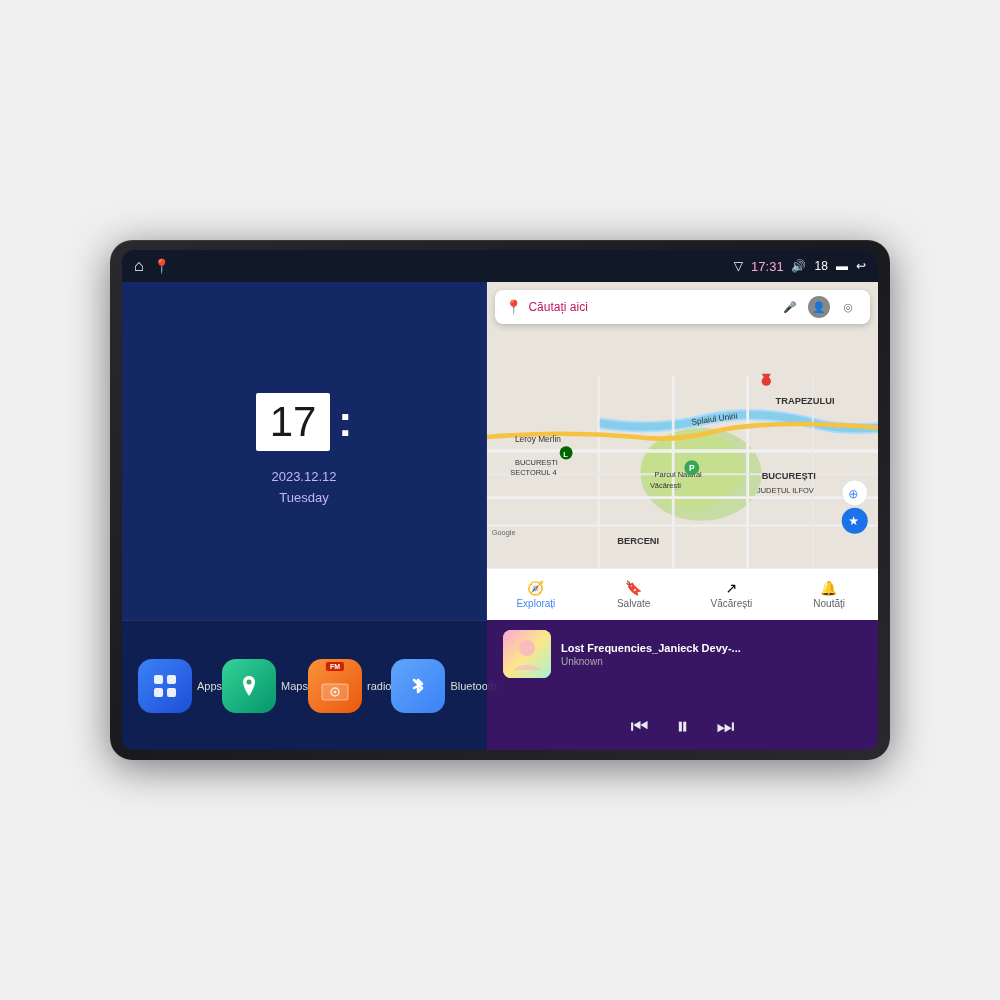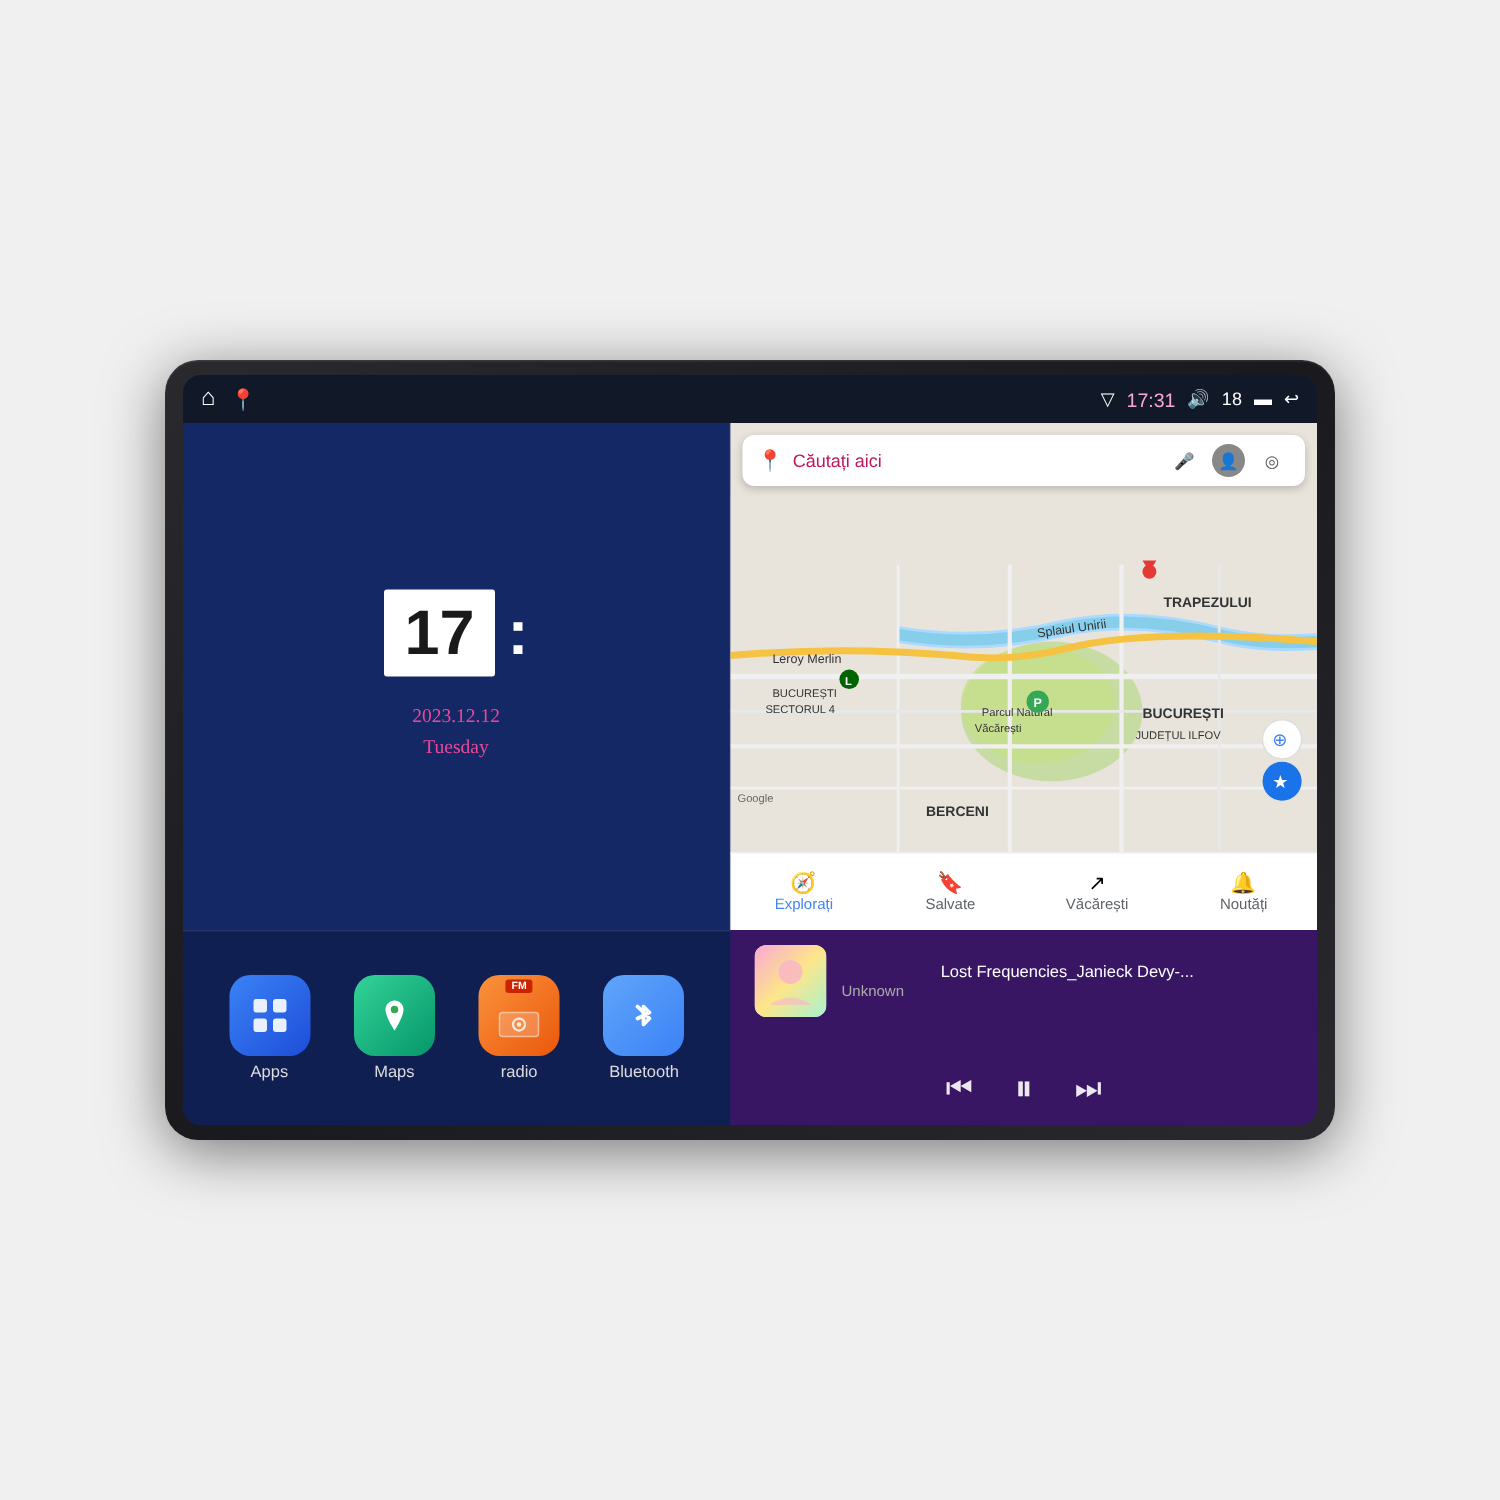--- a/index.html
+++ b/index.html
@@ -96,36 +96,35 @@
       display: flex;
       align-items: center;
       gap: 8px;
       margin-bottom: 16px;
     }
     .clock-block {
       background: white;
       border-radius: 2px;
       padding: 8px 14px;
       font-size: 42px;
-      font-weight: 700;
+      font-weight: 400;
       color: #1a1a1a;
       font-family: 'Arial Black', sans-serif;
       line-height: 1;
     }
     .clock-colon {
       color: white;
       font-size: 42px;
       font-weight: 700;
     }
     .date-display {
-      color: #ec4899;
+      color: #c4b5fd;
       font-size: 13px;
       text-align: center;
       line-height: 1.6;
-      font-family: Liberation Serif, serif;
     }
 
     
     .map-widget {
       grid-column: 2;
       grid-row: 1;
       position: relative;
       overflow: hidden;
       background: #e8e0d8;
     }
@@ -218,21 +217,21 @@
       grid-row: 2;
       background: rgba(15, 30, 80, 0.9);
       display: flex;
       align-items: center;
       justify-content: space-around;
       padding: 10px 16px;
       border-top: 1px solid rgba(255,255,255,0.1);
     }
     .app-icon-item {
       display: flex;
-      flex-direction: column;
+      flex-direction: row;
       align-items: center;
       gap: 5px;
       cursor: pointer;
     }
     .app-icon-wrapper {
       width: 54px;
       height: 54px;
       border-radius: 14px;
       display: flex;
       align-items: center;
@@ -284,25 +283,24 @@
       justify-content: center;
       font-size: 20px;
     }
     .music-text {
       flex: 1;
       overflow: hidden;
     }
     .music-title {
       color: white;
       font-size: 11px;
-      font-weight: 400;
+      font-weight: 700;
       white-space: nowrap;
       overflow: hidden;
       text-overflow: ellipsis;
-      text-align: center;
     }
     .music-artist {
       color: #aaa;
       font-size: 10px;
       margin-top: 2px;
     }
     .music-controls {
       display: flex;
       align-items: center;
       justify-content: center;

